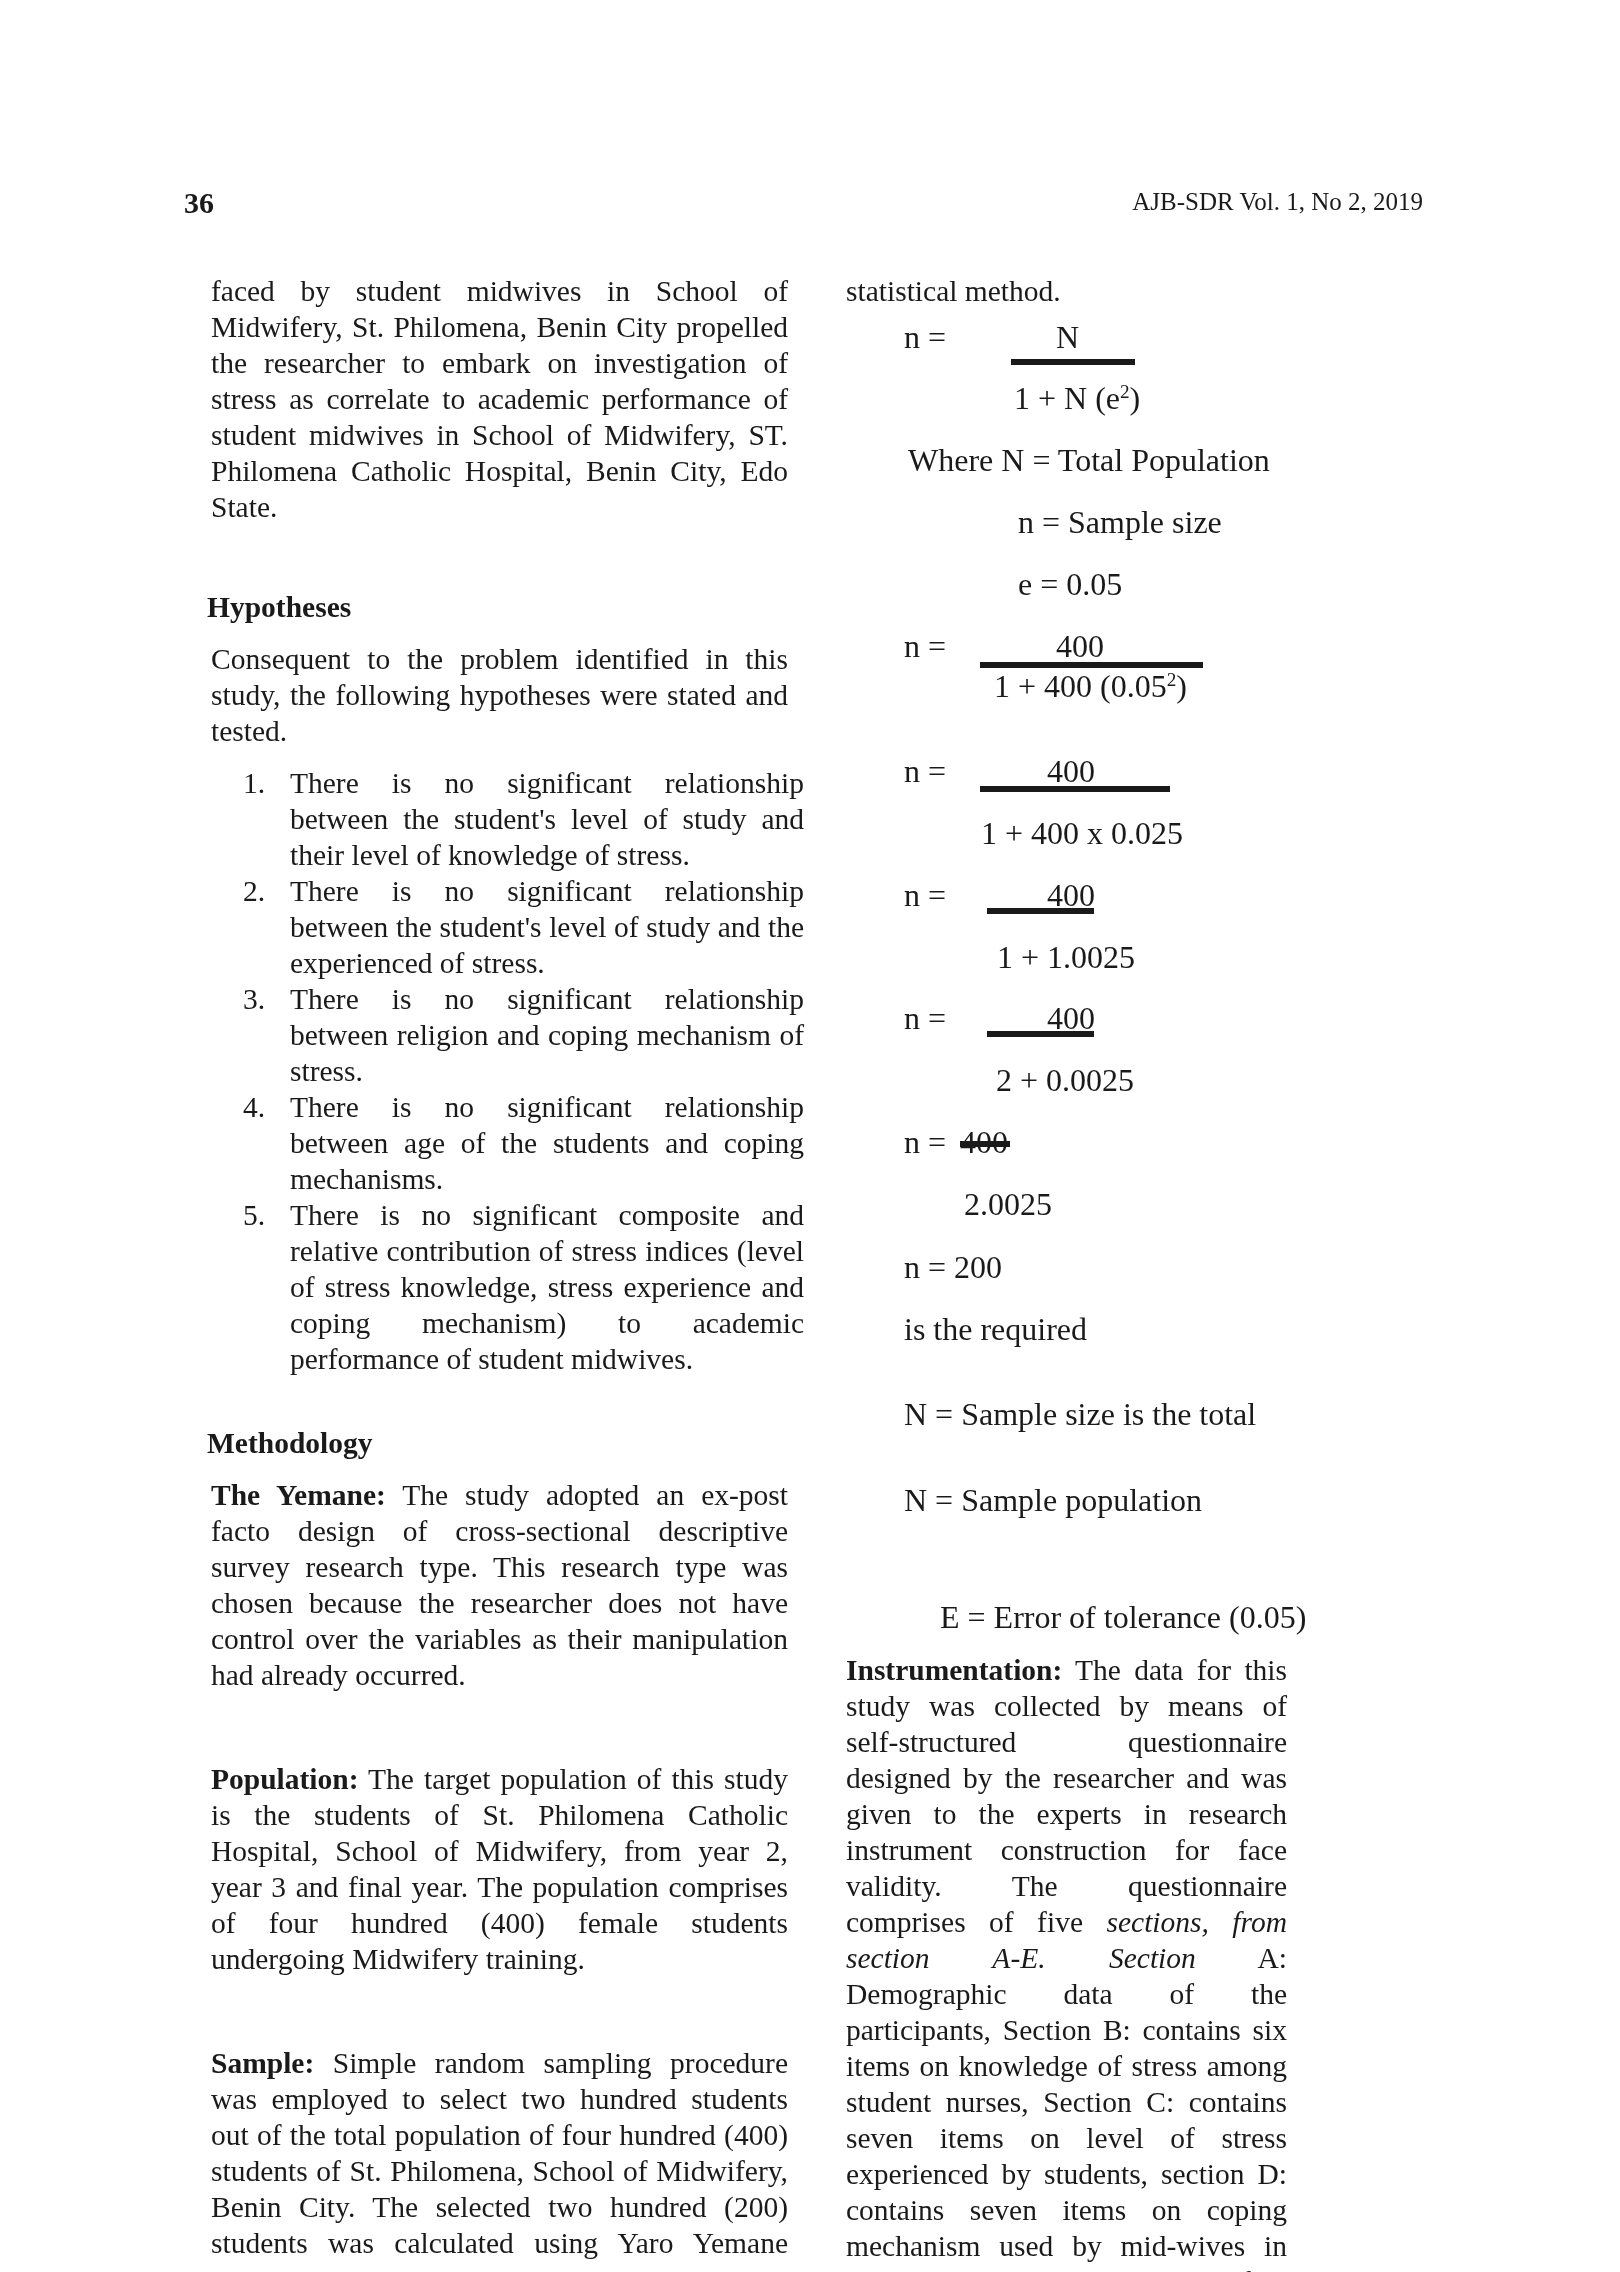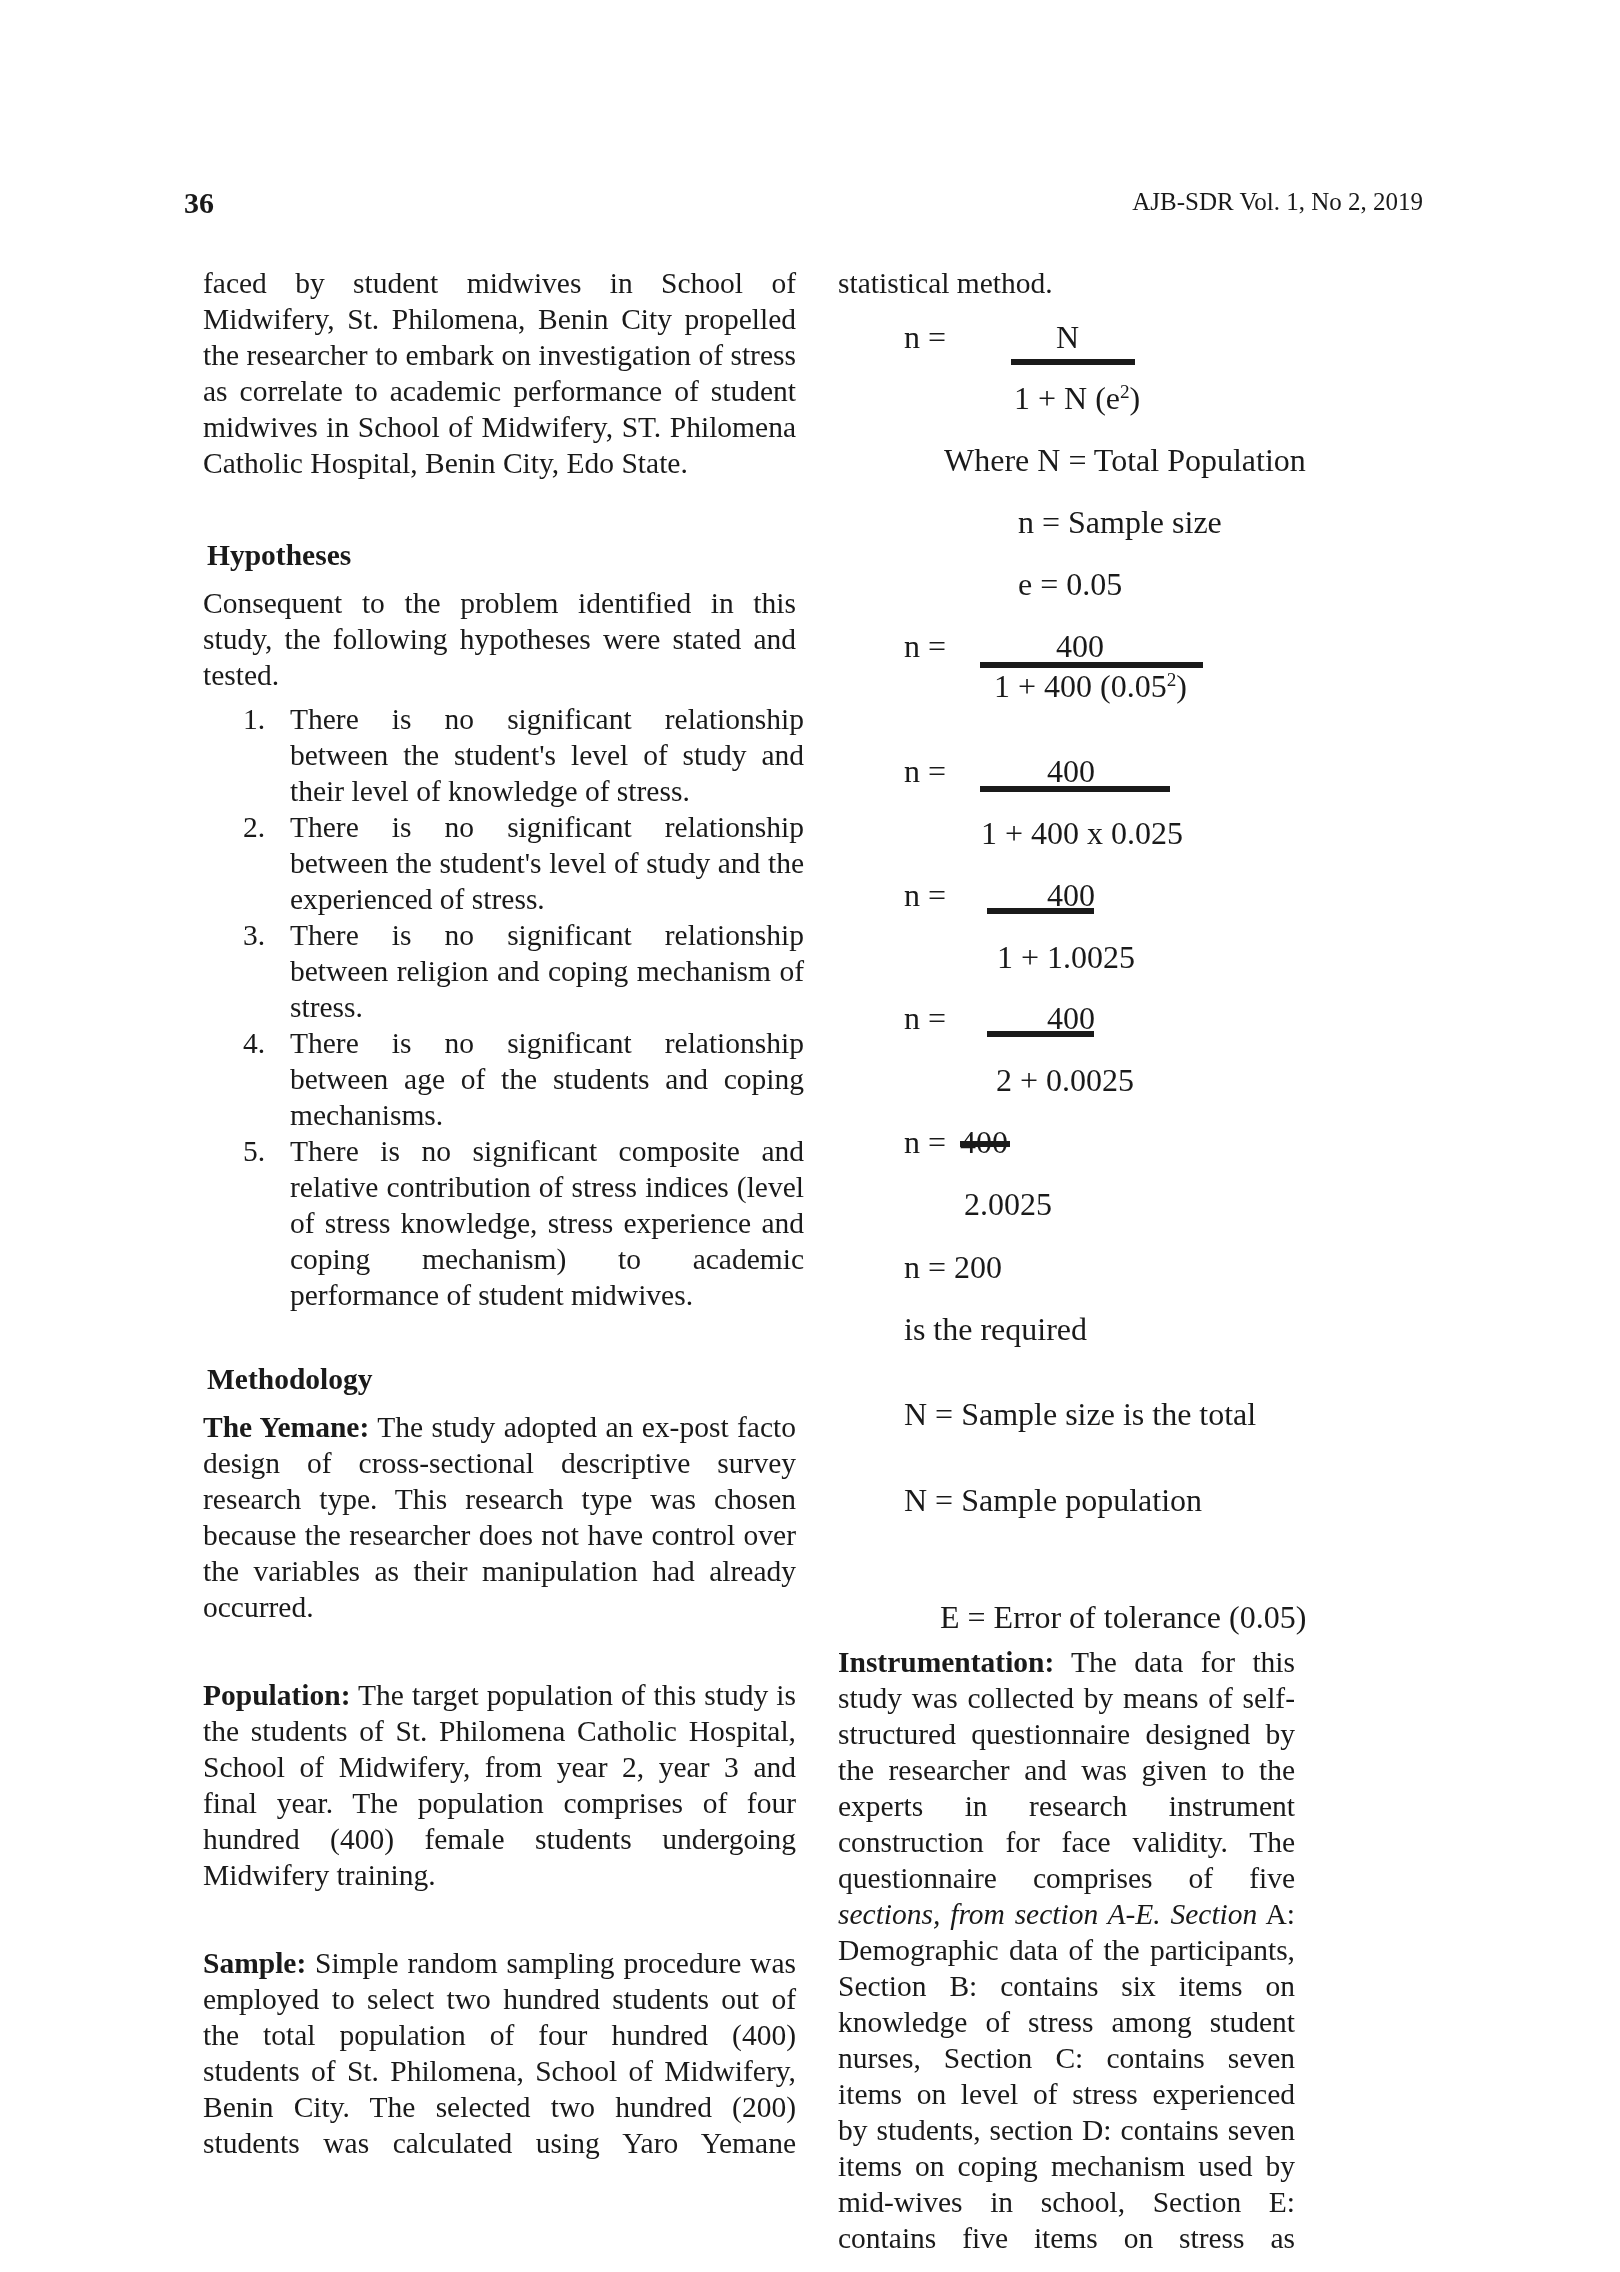--- a/index.html
+++ b/index.html
@@ -7,21 +7,21 @@
          font-family: "Liberation Serif", "DejaVu Serif", serif; color: #1a1a1a; }
   .abs { position: absolute; }
   .page-num { left: 184px; top: 186px; font-size: 30px; font-weight: bold; }
   .running-head { left: 1094px; width: 329px; top: 188px; font-size: 25px; text-align: right; white-space: nowrap; }
 
   .col { position: absolute; font-size: 29.5px; line-height: 36px; text-align: justify; }
   .col-left { left: 195px; width: 609px; top: 257px; }
   .col-right-top { left: 830px; width: 476px; top: 257px; }
   .col-right-bottom { left: 830px; width: 473px; top: 1636px; }
 
-  .p { margin: 8px; }
+  .p { margin: 16px; }
   .heading { font-weight: bold; margin: 12px; }
   .gap { height: 36px; }
   b { font-weight: bold; }
   i { font-style: italic; }
   .justify-last { text-align-last: justify; }
 
   ol.hyp { margin: 0; padding: 0; list-style: none; }
   ol.hyp li { position: relative; padding-left: 95px; text-align: justify; }
   ol.hyp li .num { position: absolute; left: 48px; width: 38px; text-align: left; }
 
@@ -60,21 +60,21 @@
   <p class="p">statistical method.</p>
 </div>
 
 <div>
 
   <div class="math" style="left:904px; top:321px;">n =</div>
   <div class="math" style="left:1056px; top:321px;">N</div>
   <div class="bar" style="left:1011px; top:359px; width:124px;"></div>
   <div class="math" style="left:1014px; top:382px;"><span>1 + N (e</span><sup>2</sup><span>)</span></div>
 
-  <div class="math" style="left:908px; top:444px;margin-left:36px;">Where N = Total Population</div>
+  <div class="math" style="left:908px; top:444px;">Where N = Total Population</div>
   <div class="math" style="left:1018px; top:506px;">n = Sample size</div>
   <div class="math" style="left:1018px; top:568px;">e = 0.05</div>
 
   <div class="math" style="left:904px; top:630px;">n =</div>
   <div class="math" style="left:1056px; top:630px;">400</div>
   <div class="bar" style="left:980px; top:662px; width:223px;"></div>
   <div class="math" style="left:994px; top:670px;"><span>1 + 400 (0.05</span><sup>2</sup><span>)</span></div>
 
   <div class="math" style="left:904px; top:755px;">n =</div>
   <div class="math" style="left:1047px; top:755px;">400</div>

